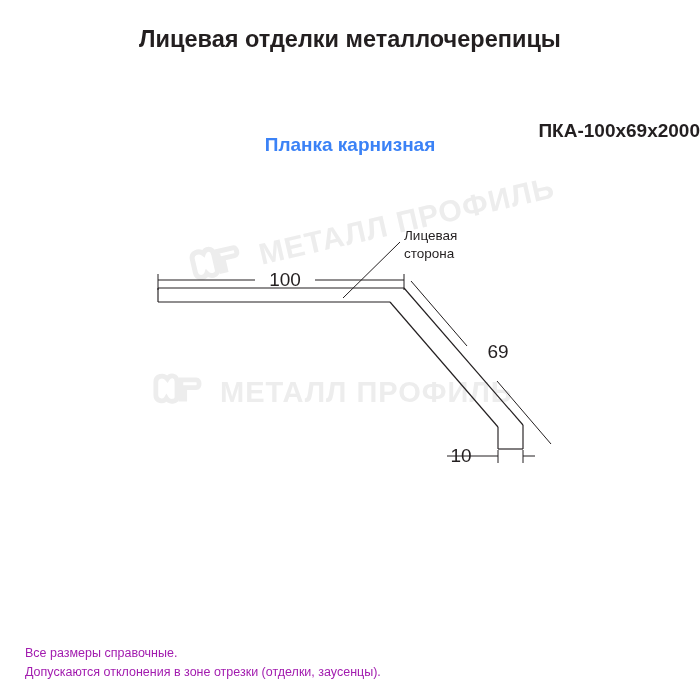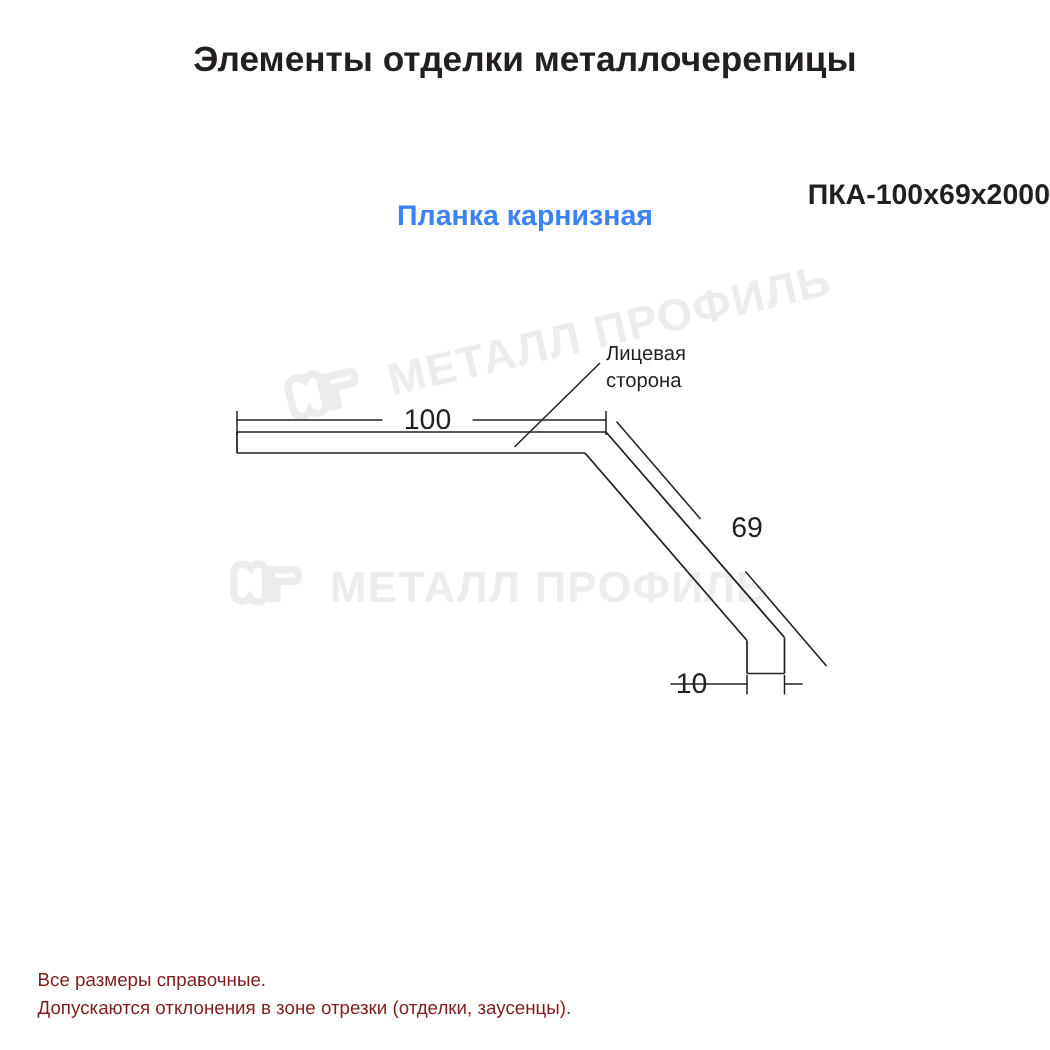--- a/index.html
+++ b/index.html
@@ -92,30 +92,30 @@
     top: 150px;
   }
 
   
   .notes {
     position: absolute;
     left: 25px;
     bottom: 18px;
     font-size: 12.5px;
     line-height: 19px;
-    color: #7f1d1d;
+    color: #a21caf;
   }
   .notes div { white-space: nowrap; }
 </style>
 </head>
 <body>
 
 <div class="page">
 
-  <div class="title">Элементы отделки металлочерепицы</div>
+  <div class="title">Лицевая отделки металлочерепицы</div>
   <div class="subtitle">Планка карнизная</div>
   <div class="code">ПКА-100x69x2000</div>
 
   <div class="wm wm-1">
     <span class="wm-mark">
       <svg width="52" height="34" viewBox="0 0 52 34" aria-hidden="true">
         <path d="M4 10 C4 4, 12 2, 16 7 C19 2, 26 3, 26 10 L26 26 C26 31, 18 32, 15 27 C12 32, 4 30, 4 24 Z" fill="none" stroke="#ededed" stroke-width="5"></path>
         <path d="M30 8 L46 8 C50 8, 50 16, 46 16 L34 16 L34 28 L30 28 Z" fill="none" stroke="#ededed" stroke-width="5"></path>
       </svg>
     </span>

